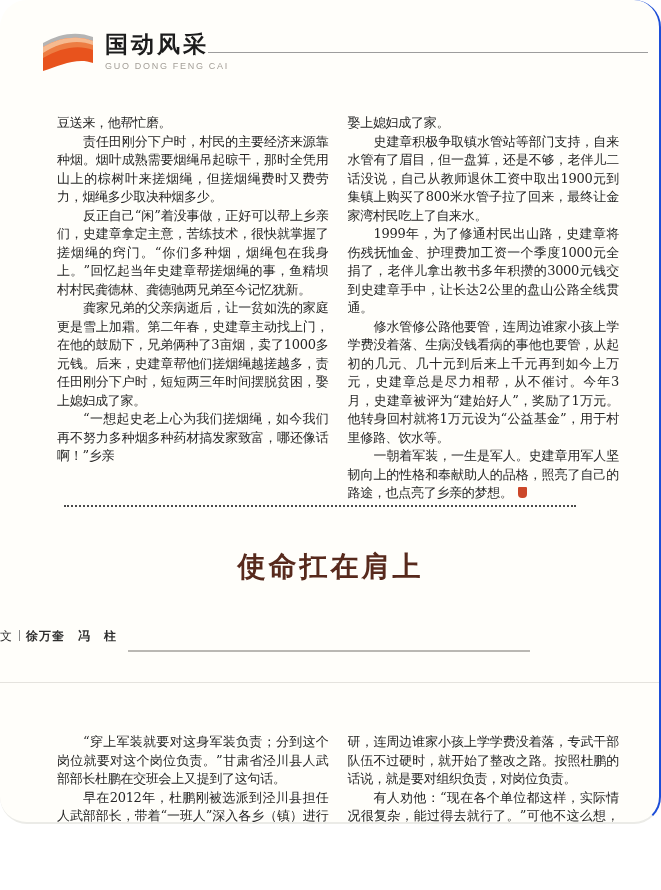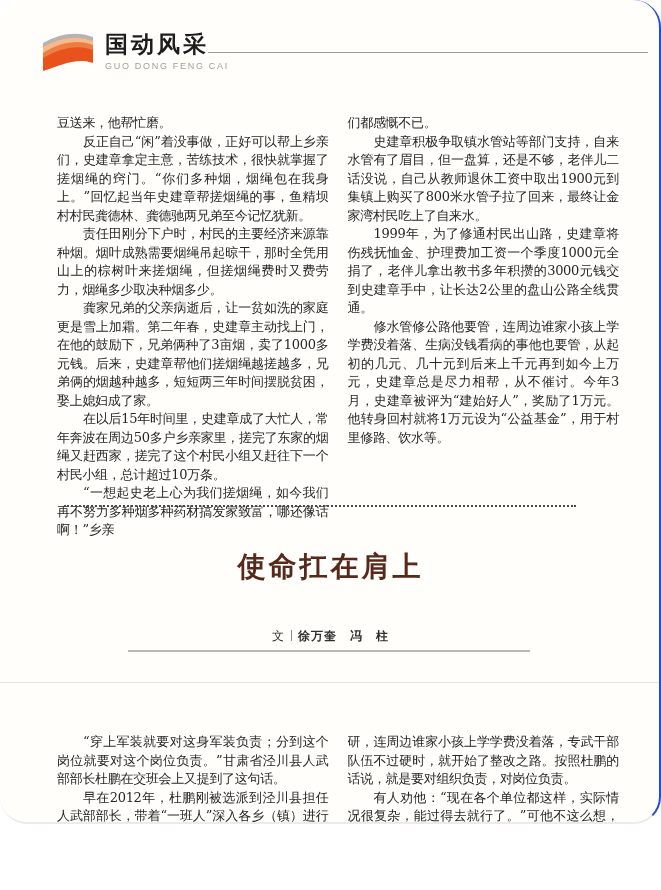--- a/index.html
+++ b/index.html
@@ -47,21 +47,21 @@
   .byline-rule { position:absolute; top:650px; left:128px; width:402px; height:2px; background:#bab8b3; }
   .section-rule { position:absolute; top:682px; left:0; width:661px; border-top:1px solid #e5e3de; }
 
   
   .article2-title {
     position:absolute; top:551px; left:0; width:661px; margin:0;
     text-align:center; font-family:"Liberation Sans", sans-serif;
     font-weight:bold; font-size:28px; letter-spacing:3px; color:#57291c; line-height:1.15;
   }
   .byline {
-    position:absolute; top:628px; left:0; width:661px; text-align:center;
+    position:absolute; top:628px; left:0; width:661px; 
     font-family:"Liberation Sans", sans-serif; font-size:12px; color:#2e2e2e; letter-spacing:1px;
   }
   .byline-divider {
     display:inline-block; width:1px; height:11px; background:#8a8a8a;
     margin:0 6px; vertical-align:-1px;
   }
   .byline-authors { font-weight:bold; }
 
   
   .footer {
@@ -90,31 +90,31 @@
     <div class="header-text">
       <div class="header-title">国动风采</div>
       <div class="header-subtitle">GUO DONG FENG CAI</div>
     </div>
   </header>
   <div class="header-rule"></div>
 
   <section class="columns cols-article1">
     <div class="col">
       <p class="cont">豆送来，他帮忙磨。</p>
+      <p>责任田刚分下户时，村民的主要经济来源靠种烟。烟叶成熟需要烟绳吊起晾干，那时全凭用山上的棕树叶来搓烟绳，但搓烟绳费时又费劳力，烟绳多少取决种烟多少。</p>
       <p>反正自己“闲”着没事做，正好可以帮上乡亲们，史建章拿定主意，苦练技术，很快就掌握了搓烟绳的窍门。“你们多种烟，烟绳包在我身上。”回忆起当年史建章帮搓烟绳的事，鱼精坝村村民龚德林、龚德驰两兄弟至今记忆犹新。</p>
-      <p>责任田刚分下户时，村民的主要经济来源靠种烟。烟叶成熟需要烟绳吊起晾干，那时全凭用山上的棕树叶来搓烟绳，但搓烟绳费时又费劳力，烟绳多少取决种烟多少。</p>
-      <p>龚家兄弟的父亲病逝后，让一贫如洗的家庭更是雪上加霜。第二年春，史建章主动找上门，在他的鼓励下，兄弟俩种了3亩烟，卖了1000多元钱。后来，史建章帮他们搓烟绳越搓越多，兄弟俩的烟越种越多，短短两三年时间摆脱贫困，娶上媳妇成了家。</p>
-      <p>在以后15年时间里，史建章成了大忙人，常年奔波在周边50多户乡亲家里，搓完了东家的烟绳又赶西家，搓完了这个村民小组又赶往下一个村民小组，总计超过10万条。</p>
+      <p>龚家兄弟的父亲病逝后，让一贫如洗的家庭更是雪上加霜。第二年春，史建章主动找上门，在他的鼓励下，兄弟俩种了3亩烟，卖了1000多元钱。后来，史建章帮他们搓烟绳越搓越多，责任田刚分下户时，短短两三年时间摆脱贫困，娶上媳妇成了家。</p>
       <p>“一想起史老上心为我们搓烟绳，如今我们再不努力多种烟多种药材搞发家致富，哪还像话啊！”乡亲</p>
     </div>
     <div class="col">
-      <p class="cont">们都感慨不已。</p>
+      <p class="cont">娶上媳妇成了家。</p>
       <p>史建章积极争取镇水管站等部门支持，自来水管有了眉目，但一盘算，还是不够，老伴儿二话没说，自己从教师退休工资中取出1900元到集镇上购买了800米水管子拉了回来，最终让金家湾村民吃上了自来水。</p>
       <p>1999年，为了修通村民出山路，史建章将伤残抚恤金、护理费加工资一个季度1000元全捐了，老伴儿拿出教书多年积攒的3000元钱交到史建章手中，让长达2公里的盘山公路全线贯通。</p>
       <p>修水管修公路他要管，连周边谁家小孩上学学费没着落、生病没钱看病的事他也要管，从起初的几元、几十元到后来上千元再到如今上万元，史建章总是尽力相帮，从不催讨。今年3月，史建章被评为“建始好人”，奖励了1万元。他转身回村就将1万元设为“公益基金”，用于村里修路、饮水等。</p>
+      <p><span>一朝着军装，一生是军人。史建章用军人坚韧向上的性格和奉献助人的品格，照亮了自己的路途，也点亮了乡亲的梦想。</span><span class="end-mark"></span></p>
     </div>
   </section>
 
   <div class="dotted-sep"></div>
 
   <h1 class="article2-title">使命扛在肩上</h1>
   <div class="byline">
     <span>文</span><span class="byline-divider"></span><span class="byline-authors">徐万奎　冯　柱</span>
   </div>
   <div class="byline-rule"></div>

